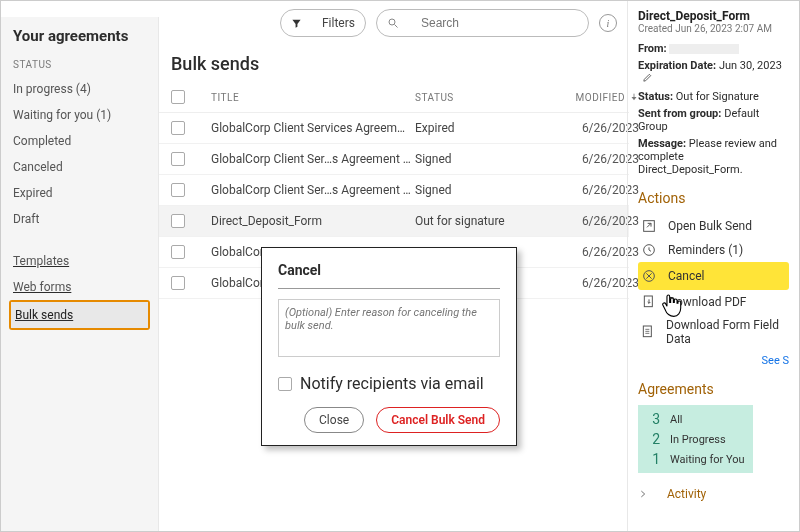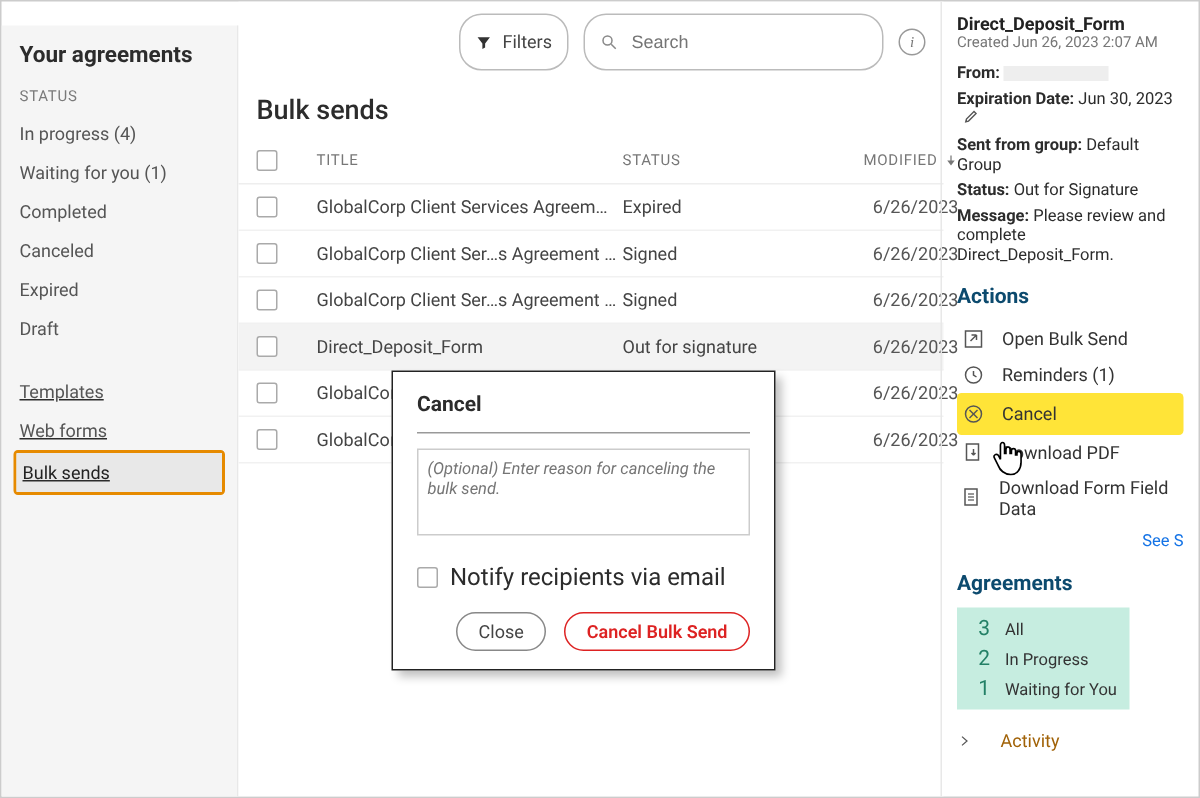--- a/index.html
+++ b/index.html
@@ -75,27 +75,27 @@
   
   .header {
     display: flex;
     align-items: center;
     gap: 10px;
     padding: 8px 12px 2px 12px;
   }
   .pill {
     border: 1px solid #bbb;
     border-radius: 15px;
-    height: 38px;
+    height: 28px;
     display: flex;
     align-items: center;
     padding: 0 10px;
     font-size: 12px;
     color: #444;
-    gap: 7px;
+    gap: 20px;
   }
   .searchpill { flex: 1; color: #888; }
   .searchpill input {
     border: none; outline: none; font-size: 12px; flex:1;
     background: transparent;
   }
   .info-circle {
     width: 18px; height: 18px;
     border: 1px solid #999;
     border-radius: 50%;
@@ -138,21 +138,21 @@
     border-radius: 2px;
     background:#fff;
   }
   
   .rightpanel .doc-title { font-weight: 700; font-size: 12px; color:#222; }
   .rightpanel .meta { color:#777; font-size:10px; margin-bottom:8px; }
   .rightpanel .row { margin: 4px 0; font-size:11px; }
   .rightpanel .row .lab { font-weight:700; }
   .rightpanel .redacted { display:inline-block; width:70px; height:10px; background:#eee; vertical-align:middle;}
   .rightpanel .pencil { margin-left:4px; color:#555; }
-  .rightpanel h3 { font-size:14px; font-weight:700; margin:14px 0 8px 0; color:#0c4a6e;}
+  .rightpanel h3 { font-size:14px; font-weight:400; margin:14px 0 8px 0; color:#a16207;}
   .action {
     display:flex; align-items:center; gap:10px;
     padding:4px 2px; font-size:12px; color:#333;
     cursor:pointer;
   }
   .action .ico { width:18px; display:flex; justify-content:center; }
   .action.cancel-hl { background:#ffe438; border-radius:3px; padding:6px 2px;}
   .seeall { text-align:right; color:#1473e6; font-size:11px; margin-top:4px; }
   .agreebox { background:#c6ede0; padding:4px 8px; margin-top:6px; width: fit-content;}
   .agreebox div { display:flex; align-items:center; gap:10px; padding:2px 0;}
@@ -310,26 +310,26 @@
   <div class="row">
     <span class="lab">Expiration Date:</span>
     <span>Jun 30, 2023</span>
     <span class="pencil">
       <svg width="11" height="11" viewBox="0 0 24 24" style="display:inline">
           <path fill="none" stroke="#555" stroke-width="2" d="M4 20l4-1 11-11-3-3L5 16z"></path>
         </svg>
     </span>
   </div>
   <div class="row">
+    <span class="lab">Status:</span>
+    <span>Out for Signature</span>
+  </div>
+  <div class="row">
     <span class="lab">Sent from group:</span>
     <span>Default Group</span>
-  </div>
-  <div class="row">
-    <span class="lab">Status:</span>
-    <span>Out for Signature</span>
   </div>
   <div class="row">
     <span class="lab">Message:</span>
     <span>Please review and complete Direct_Deposit_Form.</span>
   </div>
 
   <h3>Actions</h3>
 
   <div class="action">
     <span class="ico">

